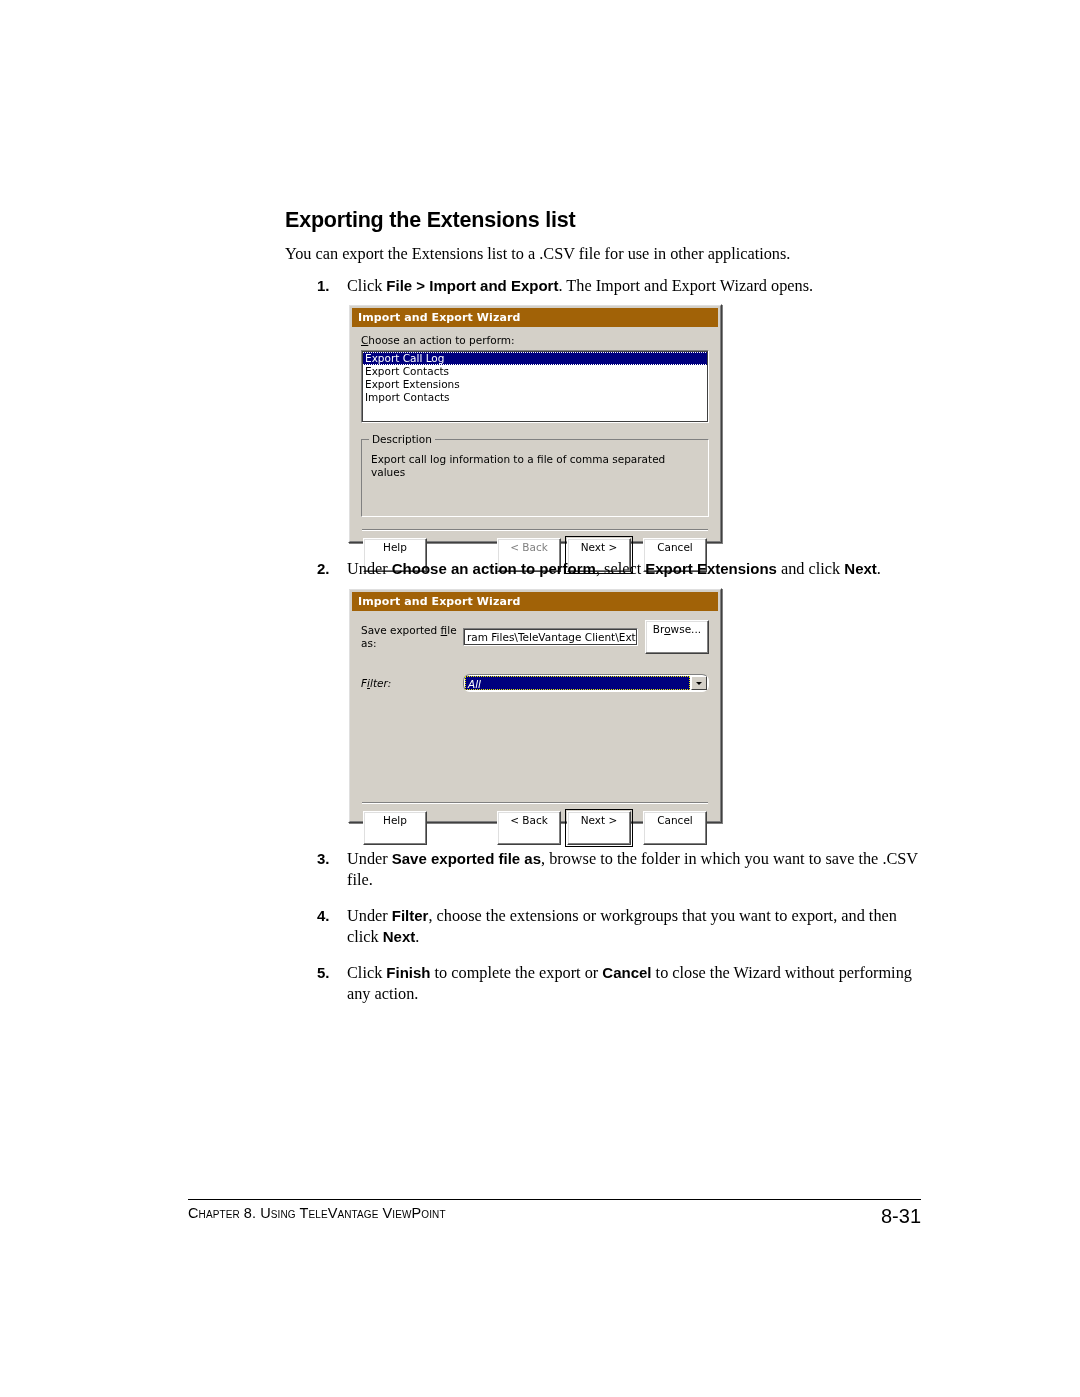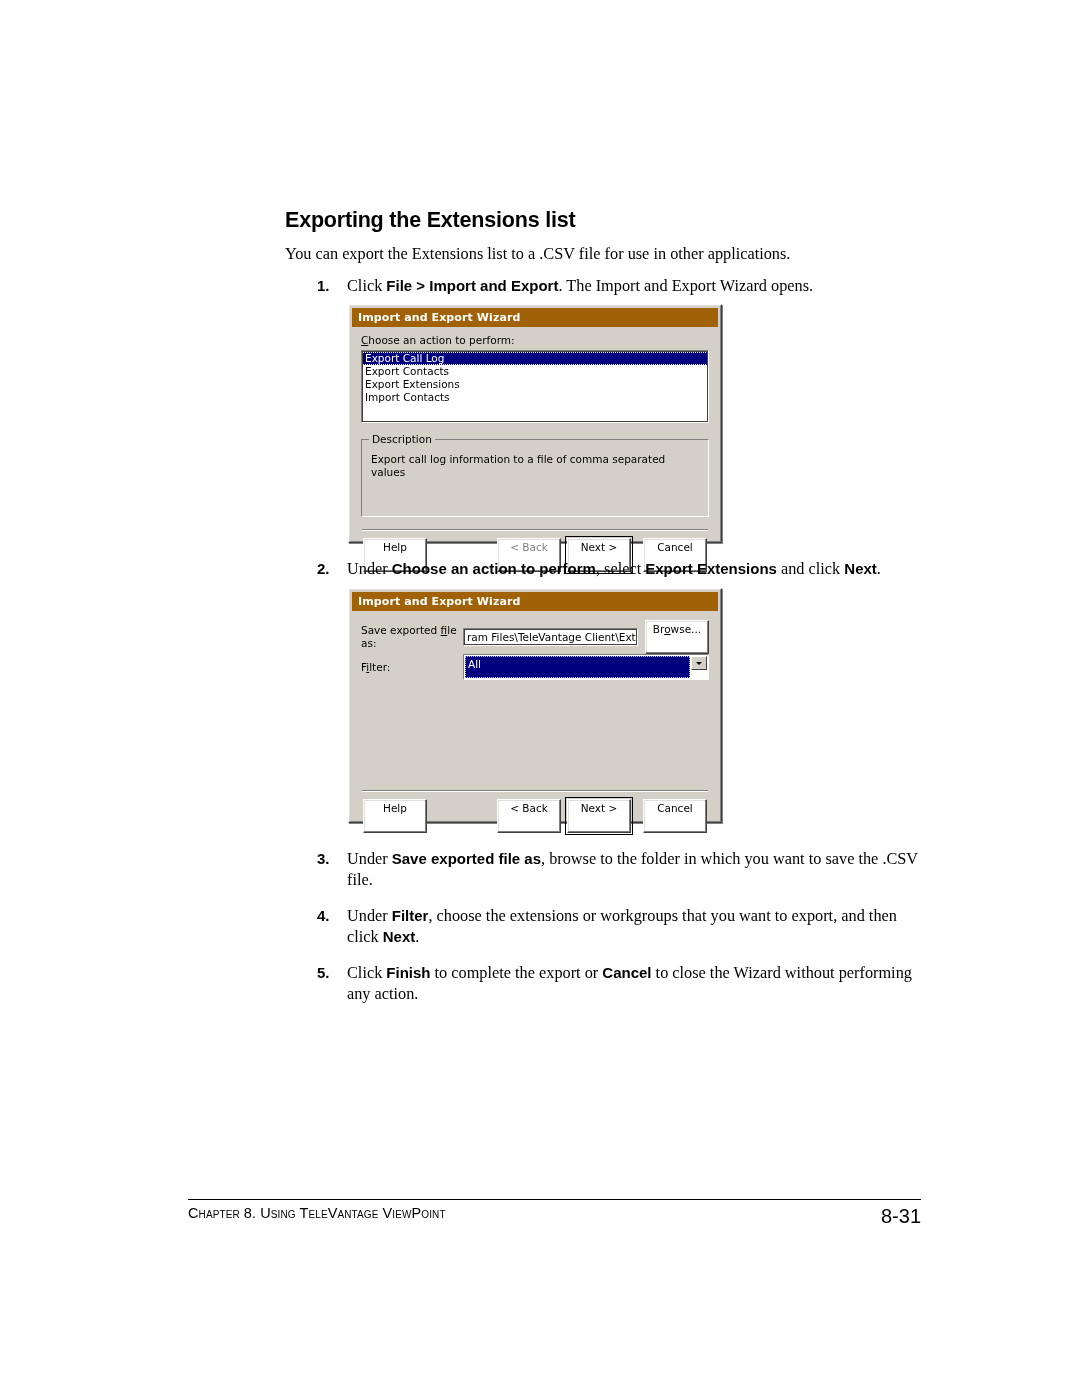--- a/index.html
+++ b/index.html
@@ -198,21 +198,22 @@
   }
 
   
   .combo {
     position: relative;
     background: #ffffff;
     border-top: 1px solid #808080;
     border-left: 1px solid #808080;
     border-right: 1px solid #ffffff;
     border-bottom: 1px solid #ffffff;
-    height: 26px;
+    height: 18px;
+    border-radius: 7px;
   }
   .combo-value {
     position: absolute;
     left: 1px; top: 1px; right: 18px; bottom: 1px;
     background: #00007e;
     color: #ffffff;
     font-family: "DejaVu Sans", sans-serif;
     font-size: 10.5px;
     line-height: 14px;
     padding: 1px 2px 0 3px;
@@ -369,21 +370,21 @@
       <div class="titlebar">Import and Export Wizard</div>
 
       <div class="dlg-body">
 
         <div style="display:flex; align-items:center; margin-top:2px;">
           <div class="field-label" style="width:102px; flex:0 0 102px;"><span>Save exported </span><span class="u">f</span><span>ile as:</span></div>
           <div class="textinput" style="flex:1 1 auto; height:18px;">ram Files\TeleVantage Client\Extensions.csv</div>
           <div class="btn" style="flex:0 0 64px; width:64px; margin-left:7px;"><span>Br</span><span class="u">o</span><span>wse...</span></div>
         </div>
 
-        <div style="display:flex; align-items:center; margin-top:0;">
+        <div style="display:flex; align-items:center; margin-top:20px;font-style:italic;">
           <div class="field-label" style="width:102px; flex:0 0 102px;"><span>F</span><span class="u">i</span><span>lter:</span></div>
           <div class="combo" style="flex:1 1 auto;">
             <div class="combo-value">All</div>
             <div class="combo-arrow">
                 <span></span>
               </div>
           </div>
         </div>
 
         <div class="sep-line" style="margin-top:110px;"></div>

